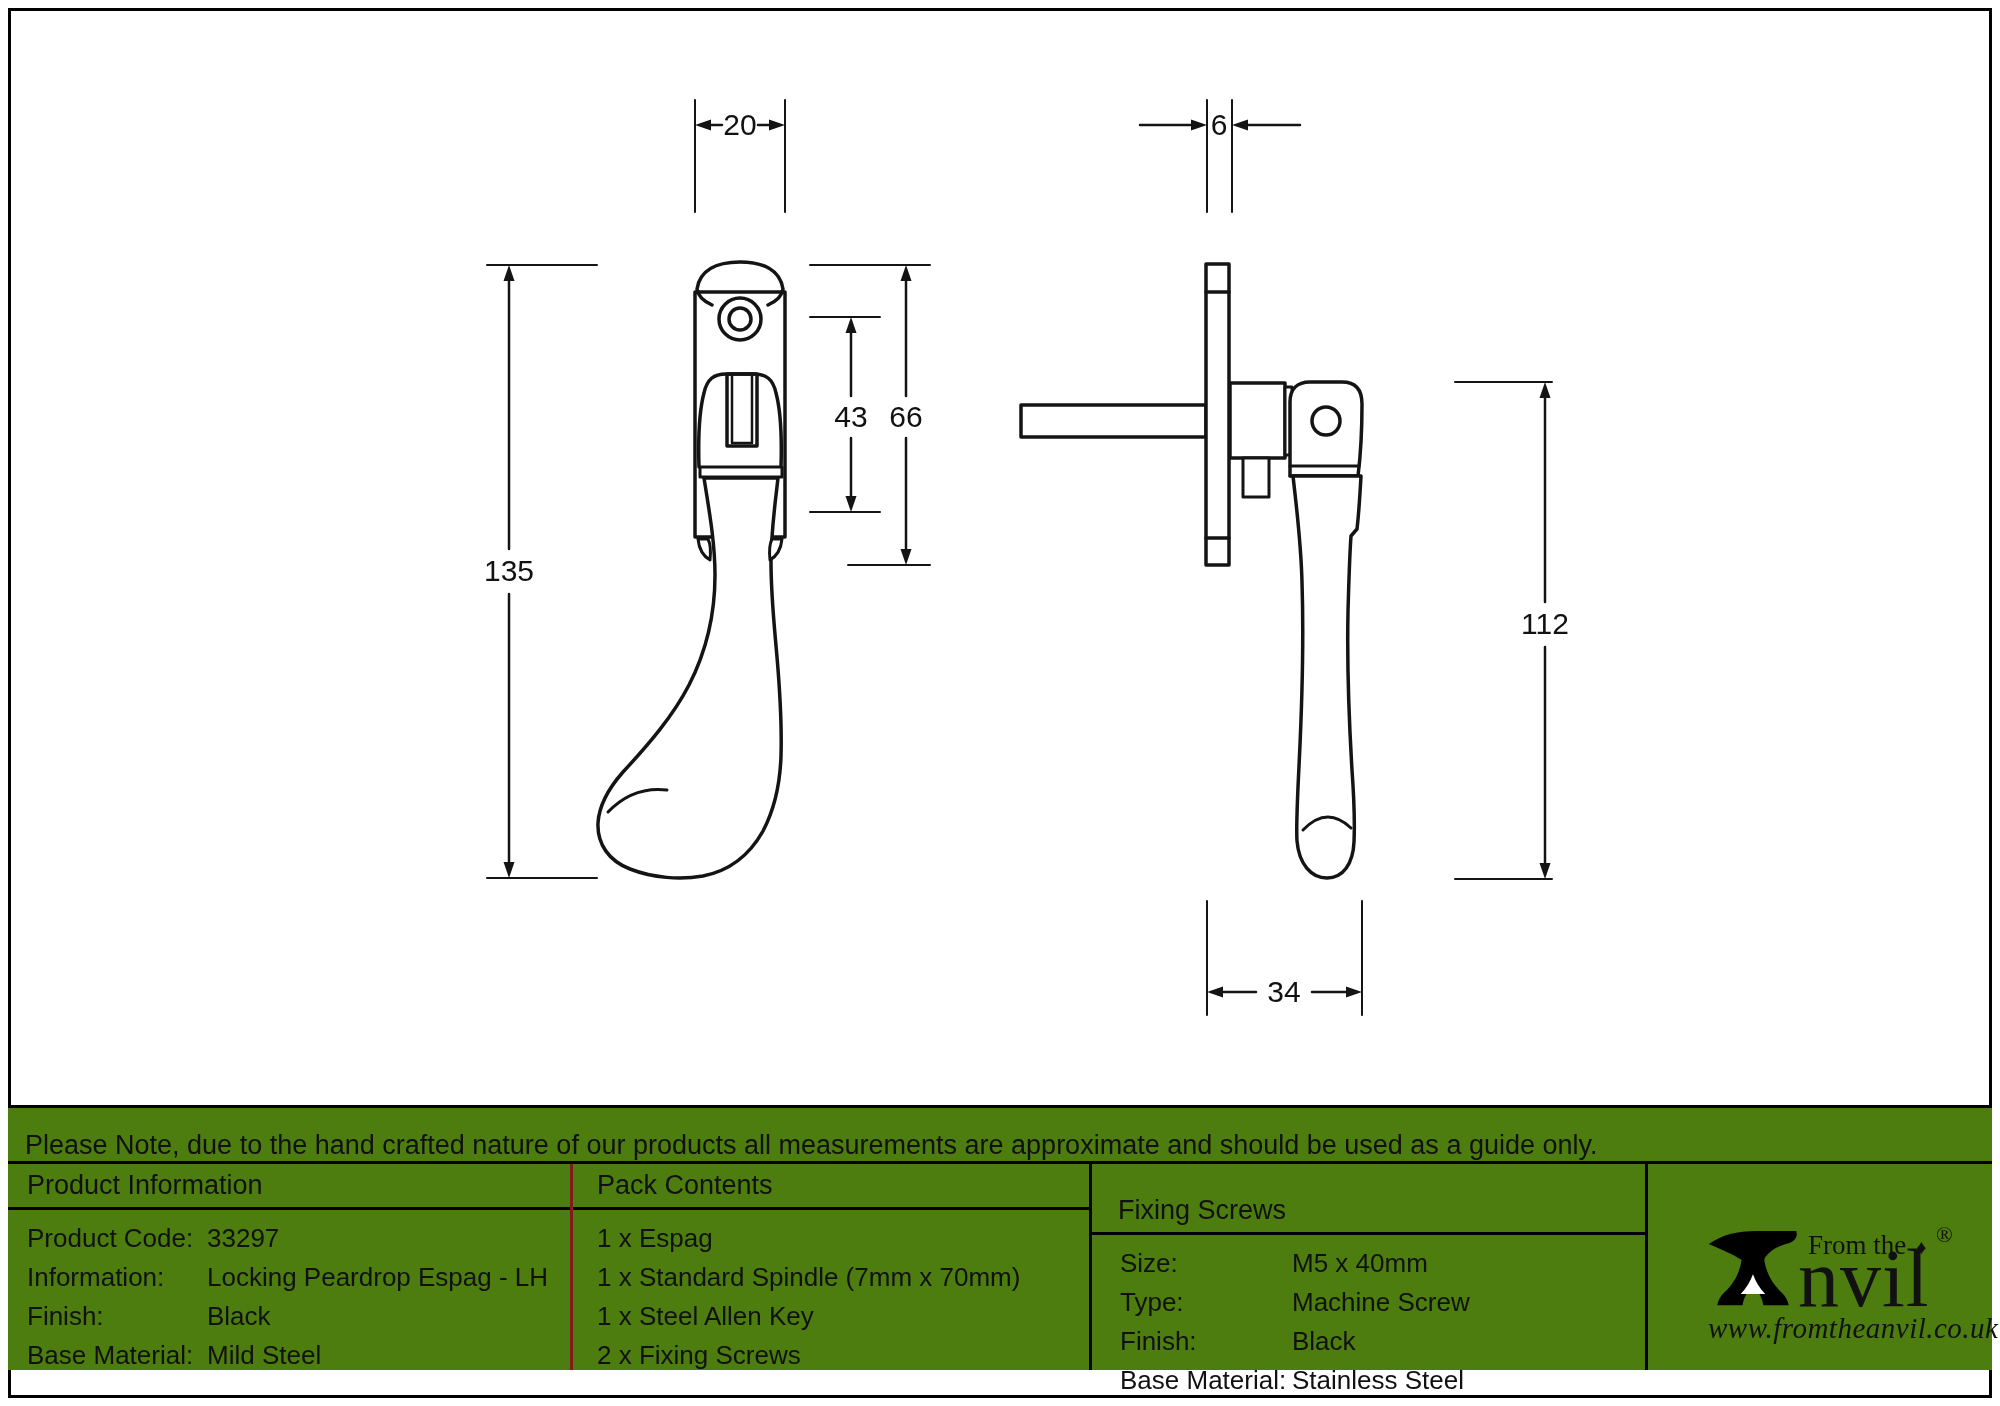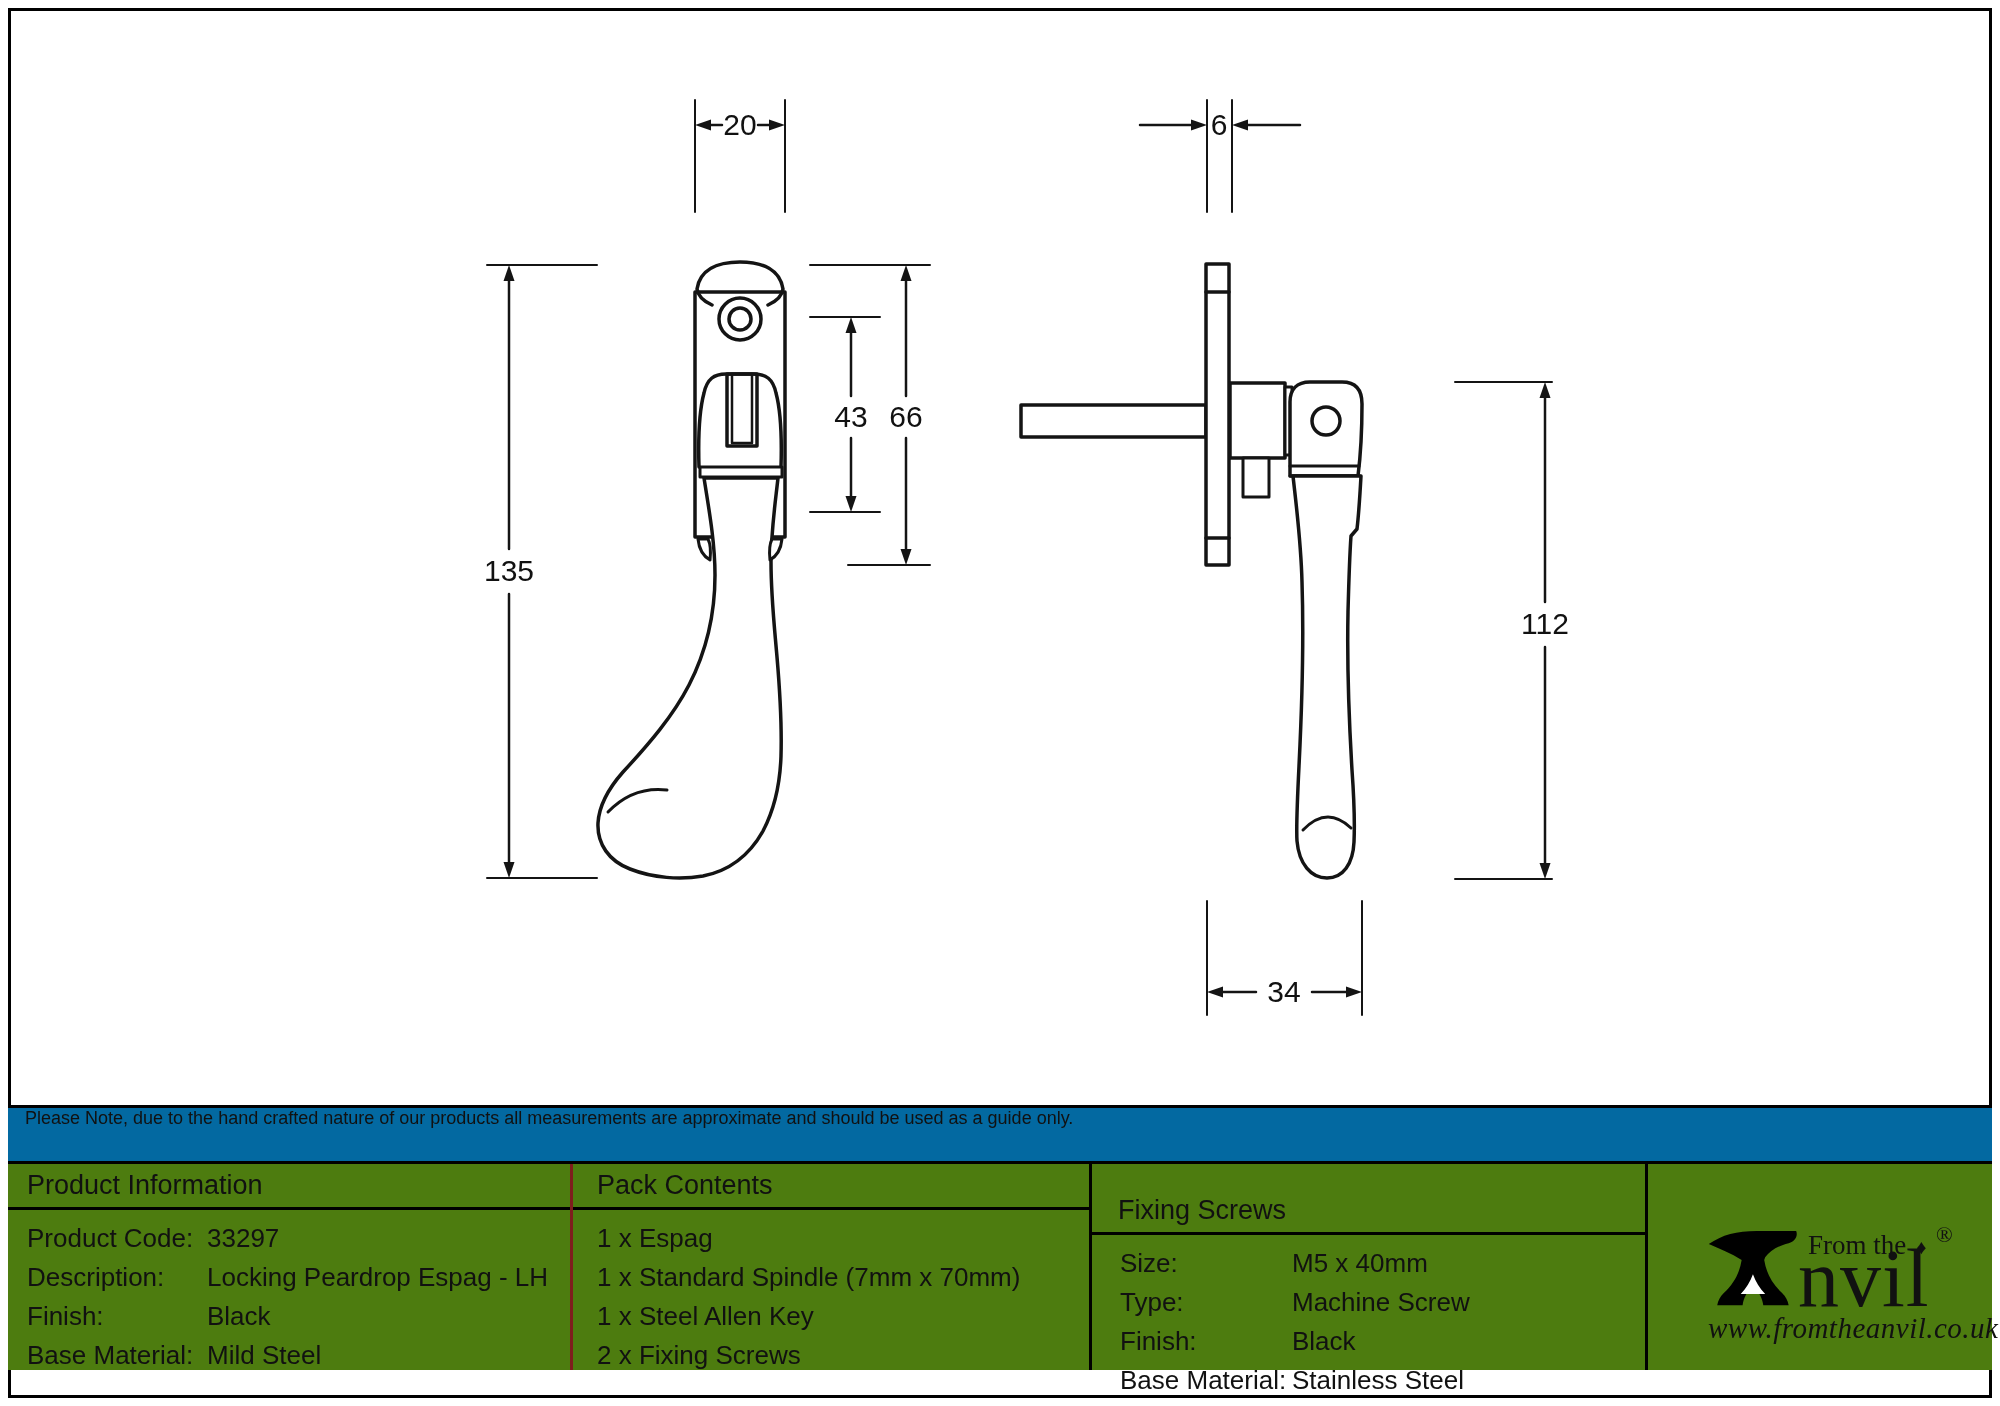--- a/index.html
+++ b/index.html
@@ -7,21 +7,21 @@
     position:relative;width:2000px;height:1406px;background:#ffffff;
     font-family:"Liberation Sans", sans-serif;color:#111;overflow:hidden;
   }
   .frame{position:absolute;left:8px;top:8px;width:1984px;height:1390px;
     border:3px solid #000;box-sizing:border-box;pointer-events:none;}
   svg text{font-family:"Liberation Sans", sans-serif;}
   .dim-text{font-size:30px;fill:#111;}
   .note-row{
     position:absolute;left:8px;top:1105px;width:1984px;height:59px;
     box-sizing:border-box;border-top:3px solid #000;border-bottom:3px solid #000;
-    display:flex;align-items:flex-start;padding-left:17px;font-size:18px;background:#0369a1;
+    display:flex;align-items:flex-end;padding-left:17px;font-size:27px;background:#4d7c0f;
   }
   .columns{position:absolute;left:8px;top:1164px;width:1984px;height:206px;display:flex;background:#4d7c0f;}
   .col{box-sizing:border-box;height:100%;}
   .col.c1{width:562px;}
   .col.c2{width:519px;border-left:3px solid #7f1d1d;}
   .col.c3{width:556px;border-left:3px solid #000;}
   .col.c4{width:347px;border-left:3px solid #000;position:relative;}
   .col-header{height:43px;line-height:43px;border-bottom:3px solid #000;font-size:27px;}
   .c1 .col-header{padding-left:19px;}
   .c2 .col-header{padding-left:24px;}
@@ -175,21 +175,21 @@
   <div class="columns">
 
     <div class="col c1">
       <div class="col-header">Product Information</div>
       <div class="rows">
         <div class="row">
           <span class="lbl">Product Code:</span>
           <span class="val">33297</span>
         </div>
         <div class="row">
-          <span class="lbl">Description:</span>
+          <span class="lbl">Information:</span>
           <span class="val">Locking Peardrop Espag - LH</span>
         </div>
         <div class="row">
           <span class="lbl">Finish:</span>
           <span class="val">Black</span>
         </div>
         <div class="row">
           <span class="lbl">Base Material:</span>
           <span class="val">Mild Steel</span>
         </div>

